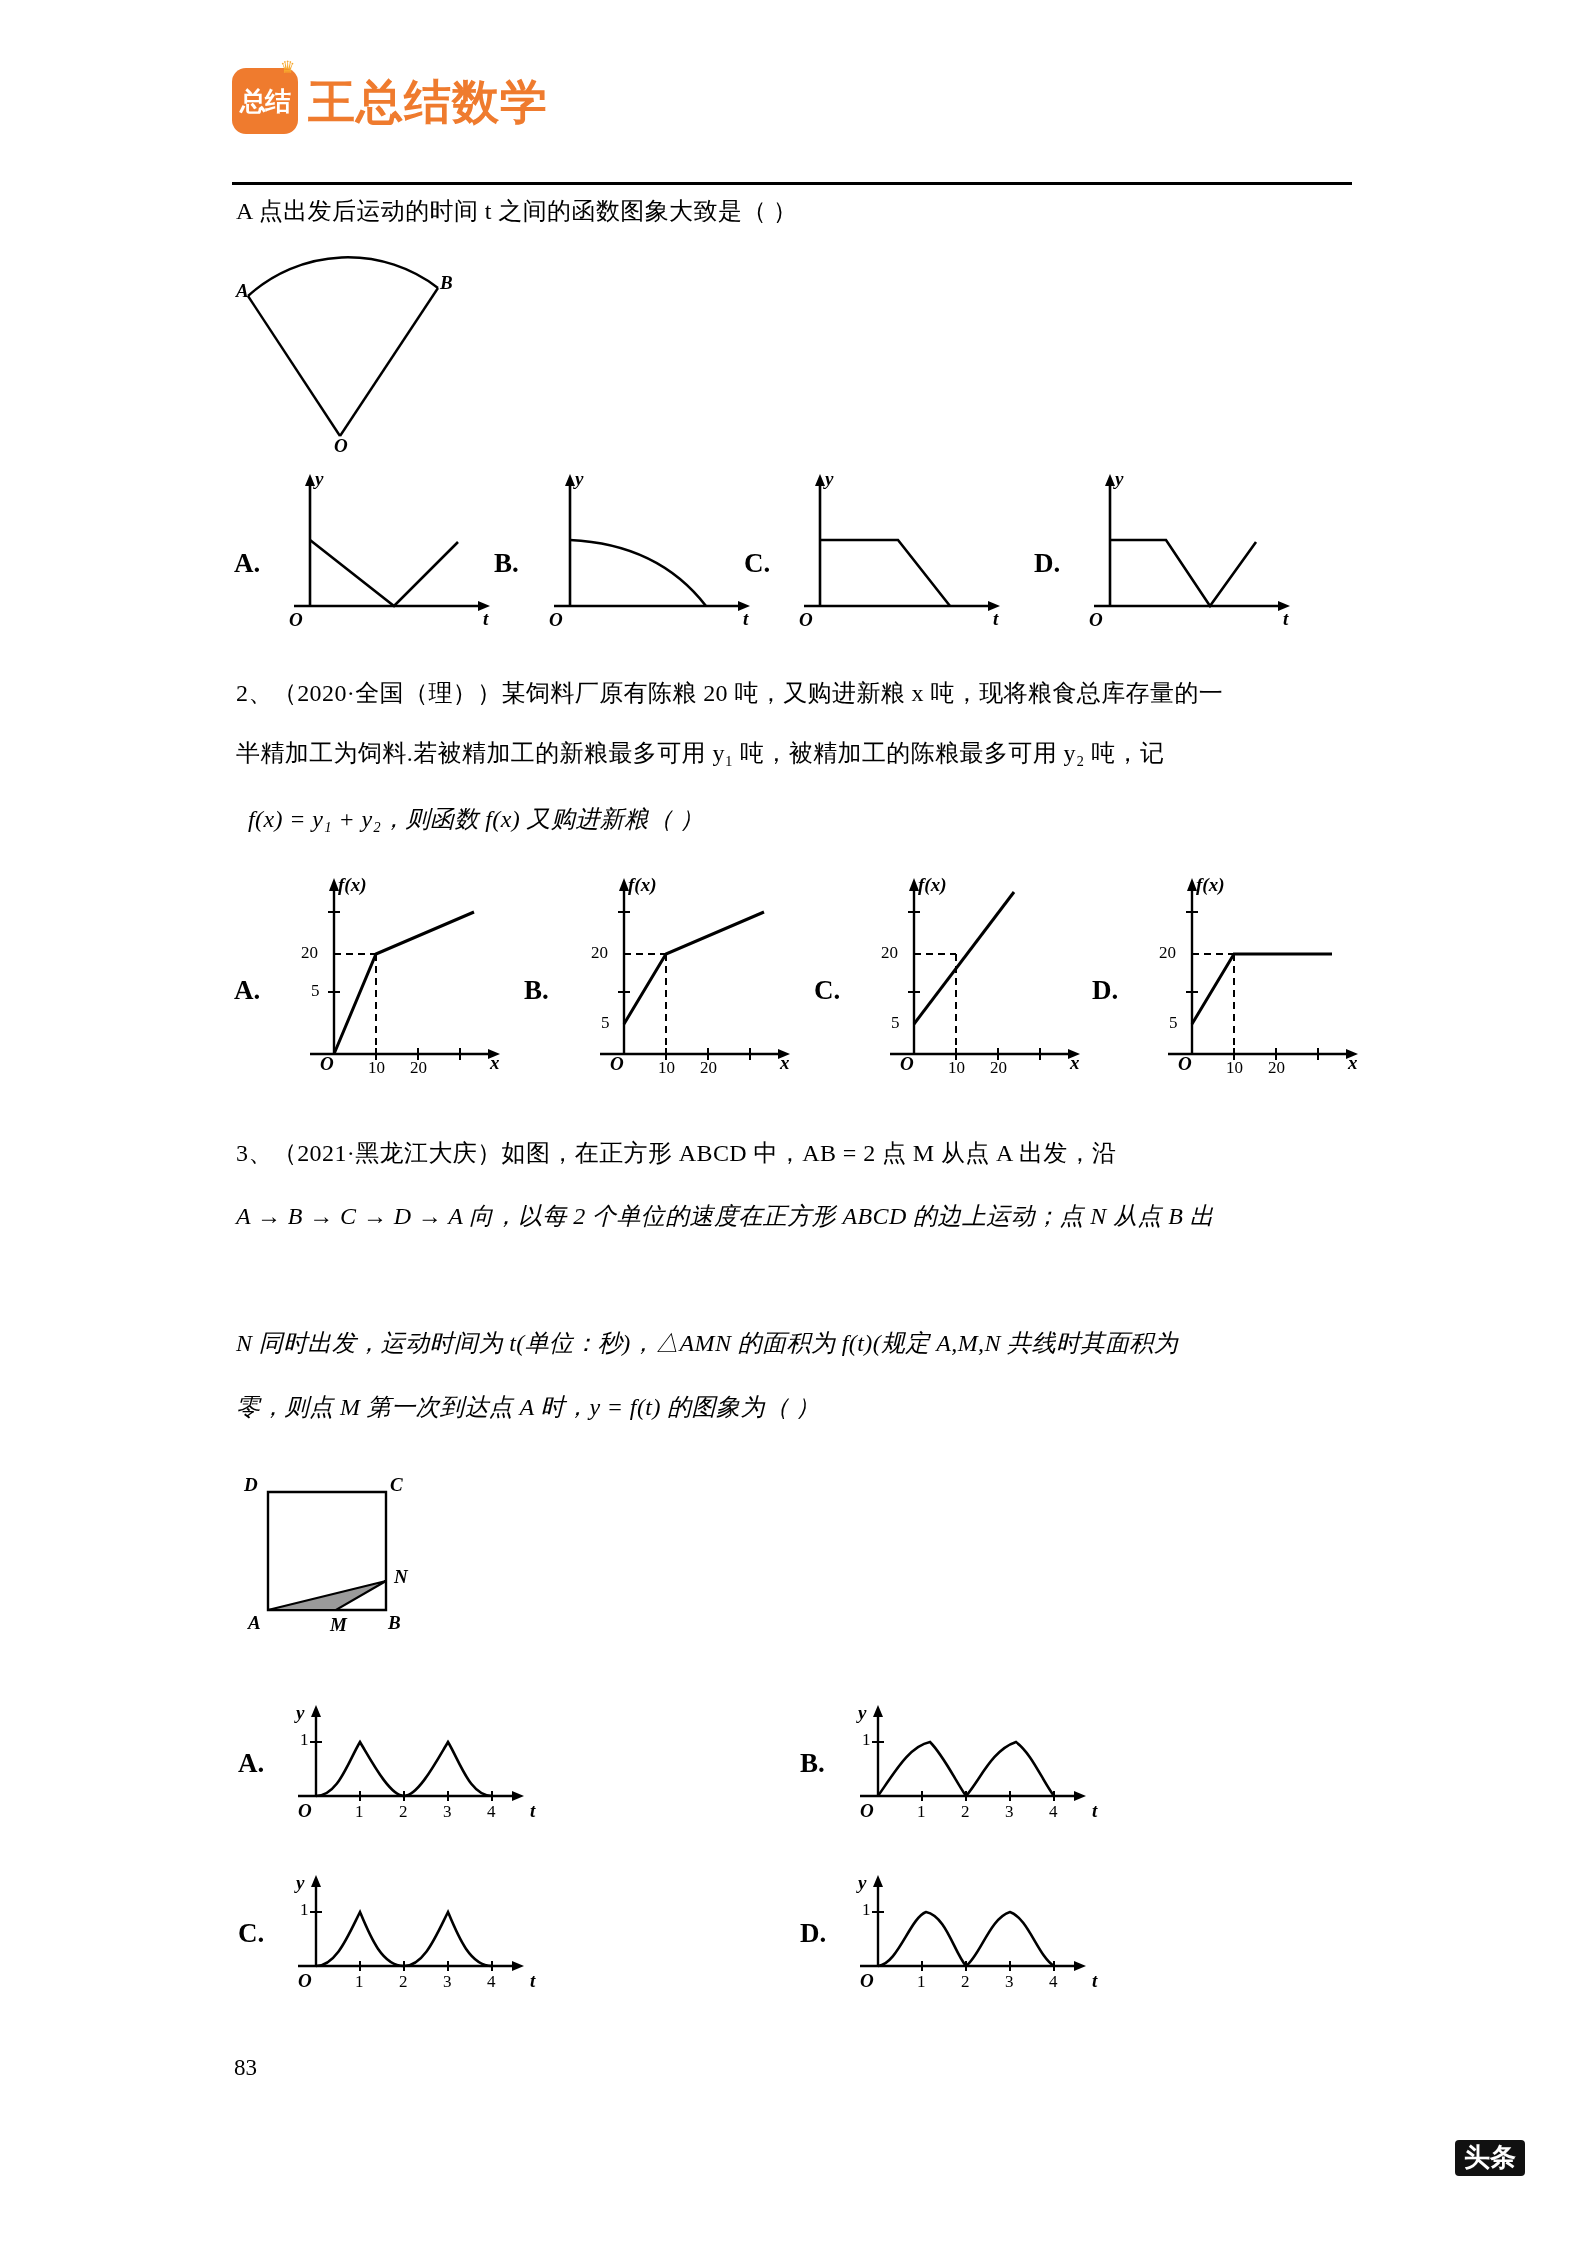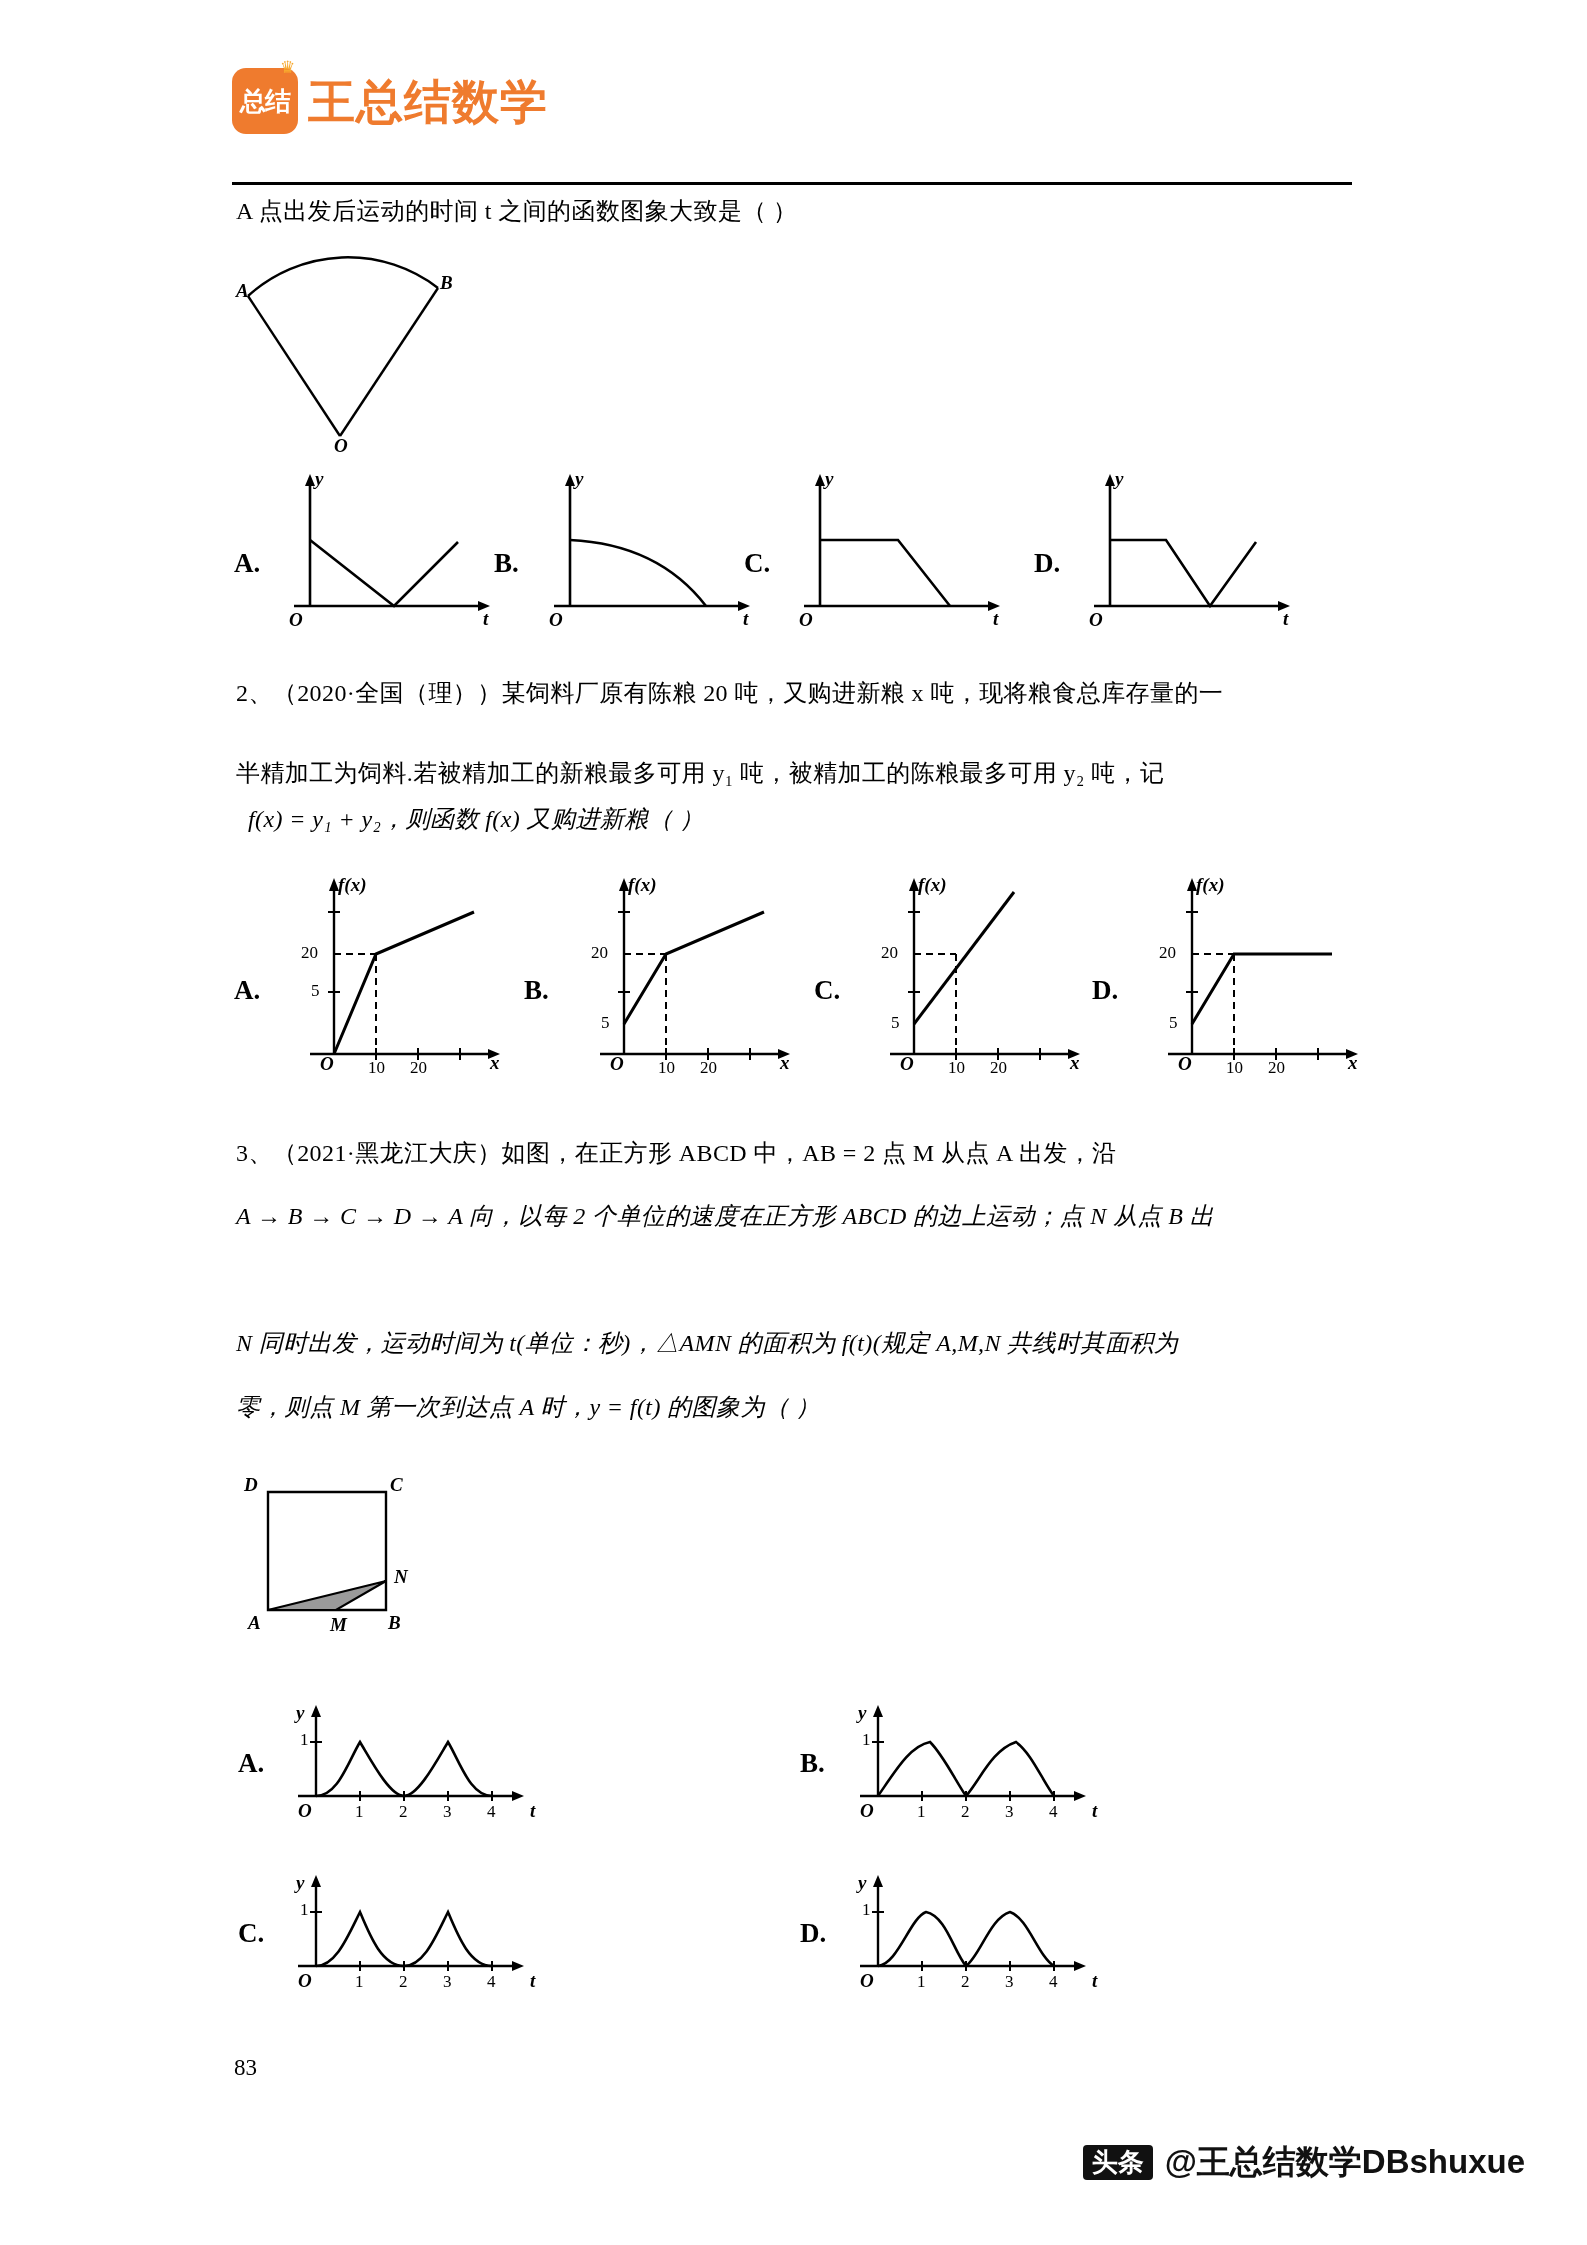--- a/index.html
+++ b/index.html
@@ -147,21 +147,21 @@
     <path d="M 22 8 L 17 20 L 27 20 Z" fill="#000"></path>
     <line x1="6" y1="140" x2="196" y2="140" stroke="#000" stroke-width="2.6"></line>
     <path d="M 202 140 L 190 135 L 190 145 Z" fill="#000"></path>
     <polyline points="22,74 78,74 122,140 168,76" fill="none" stroke="#000" stroke-width="2.6"></polyline>
   </svg>
   <div class="fig-label" style="left:1115px; top:468px;">y</div>
   <div class="fig-label" style="left:1283px; top:608px;">t</div>
   <div class="fig-label" style="left:1089px; top:609px;">O</div>
 
   <div class="qtext" style="left:236px; top:680px;">2、（2020·全国（理））某饲料厂原有陈粮 20 吨，又购进新粮 x 吨，现将粮食总库存量的一</div>
-  <div class="qtext" style="left:236px; top:740px;margin-top:20px;">半精加工为饲料.若被精加工的新粮最多可用 y₁ 吨，被精加工的陈粮最多可用 y₂ 吨，记</div>
+  <div class="qtext" style="left:236px; top:740px;">半精加工为饲料.若被精加工的新粮最多可用 y₁ 吨，被精加工的陈粮最多可用 y₂ 吨，记</div>
   <div class="qtext italic" style="left:248px; top:806px;">f(x) = y₁ + y₂，则函数 f(x) 又购进新粮（        ）</div>
 
   <div class="opt-letter" style="left:234px; top:975px;">A.</div>
   <svg style="left:296px; top:872px;" width="230" height="220" viewBox="0 0 230 220">
     <line x1="38" y1="14" x2="38" y2="182" stroke="#000" stroke-width="2.4"></line>
     <path d="M 38 6 L 33 19 L 43 19 Z" fill="#000"></path>
     <line x1="14" y1="182" x2="196" y2="182" stroke="#000" stroke-width="2.4"></line>
     <path d="M 204 182 L 192 177 L 192 187 Z" fill="#000"></path>
     <line x1="32" y1="40" x2="44" y2="40" stroke="#000" stroke-width="2"></line>
     <line x1="32" y1="120" x2="44" y2="120" stroke="#000" stroke-width="2"></line>
@@ -349,16 +349,15 @@
   <div class="fig-label" style="left:860px; top:1970px;">O</div>
   <div class="fig-num" style="left:917px; top:1972px;">1</div>
   <div class="fig-num" style="left:961px; top:1972px;">2</div>
   <div class="fig-num" style="left:1005px; top:1972px;">3</div>
   <div class="fig-num" style="left:1049px; top:1972px;">4</div>
   <div class="fig-label" style="left:1092px; top:1970px;">t</div>
 
   <div class="pagenum">83</div>
   <div class="watermark">
     <span class="wm-badge">头条</span>
-    <span>@王总结数学DBshuxue</span>
   </div>
 
 </div>
 
 </body></html>

